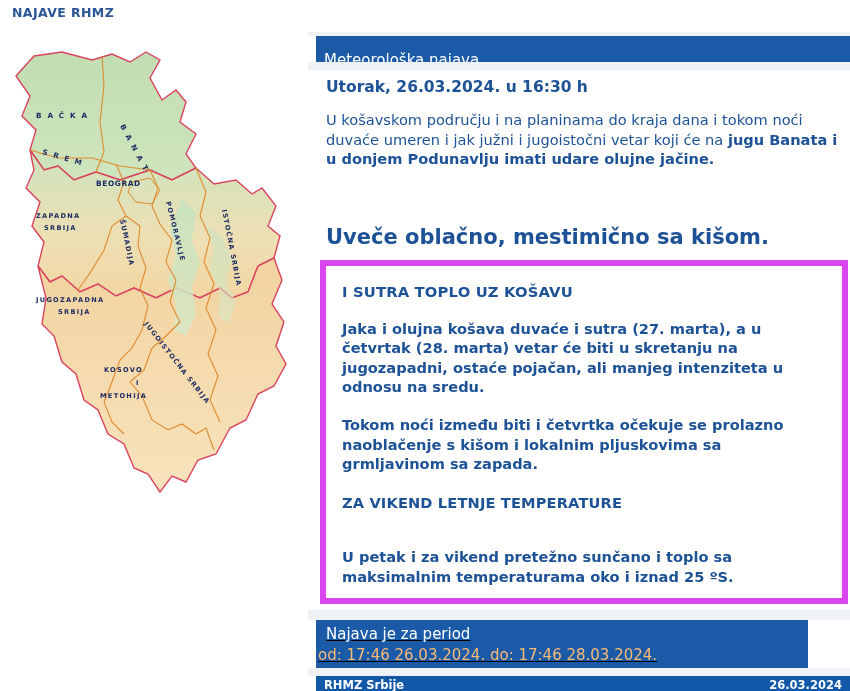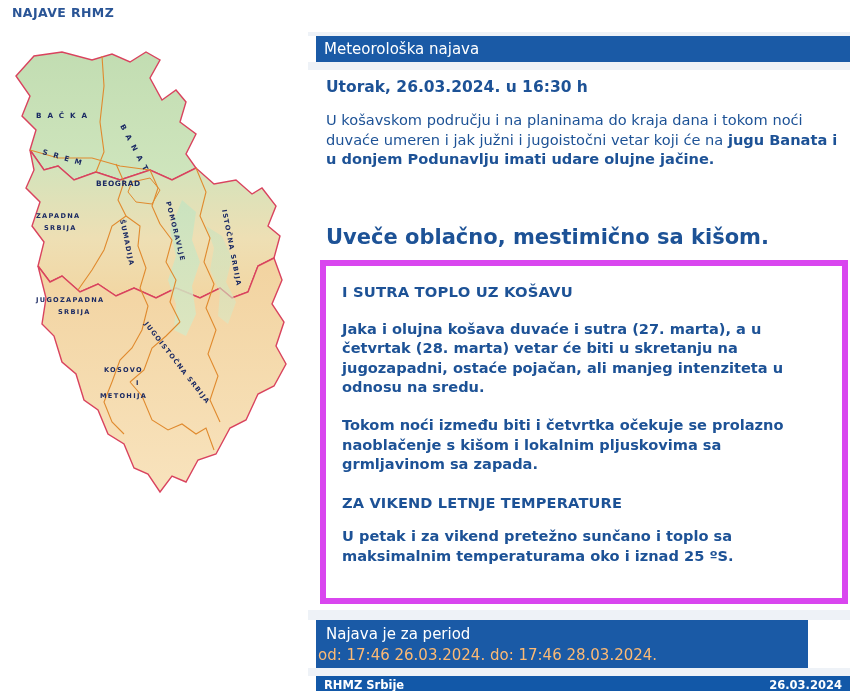--- a/index.html
+++ b/index.html
@@ -55,21 +55,21 @@
   }
 
   .head-bar {
     position: absolute;
     left: 8px;
     top: 4px;
     width: 534px;
     height: 26px;
     background: #1a5aa6;
     box-sizing: border-box;
-    padding: 3px 0 0 8px;
+    padding: 14px 0 0 8px;
   }
   .head-bar-label {
     color: #ffffff;
     font-size: 15px;
     font-weight: normal;
     line-height: 20px;
     white-space: nowrap;
   }
   .head-bar-strip-top {
     position: absolute;
@@ -132,40 +132,41 @@
     line-height: 19.6px;
   }
   .alert-heading {
     font-size: 14.8px;
     font-weight: bold;
     letter-spacing: 0.15px;
   }
   .alert-para { margin-top: 17px; }
   .alert-para2 { margin-top: 18px; }
   .alert-head2 { margin-top: 19px; letter-spacing: 0.15px; }
-  .alert-para3 { margin-top: 14px; }
+  .alert-para3 { margin-top: 35px; }
 
   
   .period-gap {
     position: absolute;
     left: 0px;
     top: 578px;
     width: 542px;
     height: 10px;
     background: #eef2f7;
   }
   .period-bar {
     position: absolute;
     left: 8px;
     top: 588px;
     width: 492px;
     height: 48px;
     background: #1a5aa6;
     box-sizing: border-box;
     padding: 4px 0 0 2px;
+    text-decoration: underline;
   }
   .period-line1 {
     color: #ffffff;
     font-size: 15px;
     line-height: 21px;
     padding-left: 8px;
   }
   .period-line2 {
     color: #fdba74;
     font-size: 15px;

